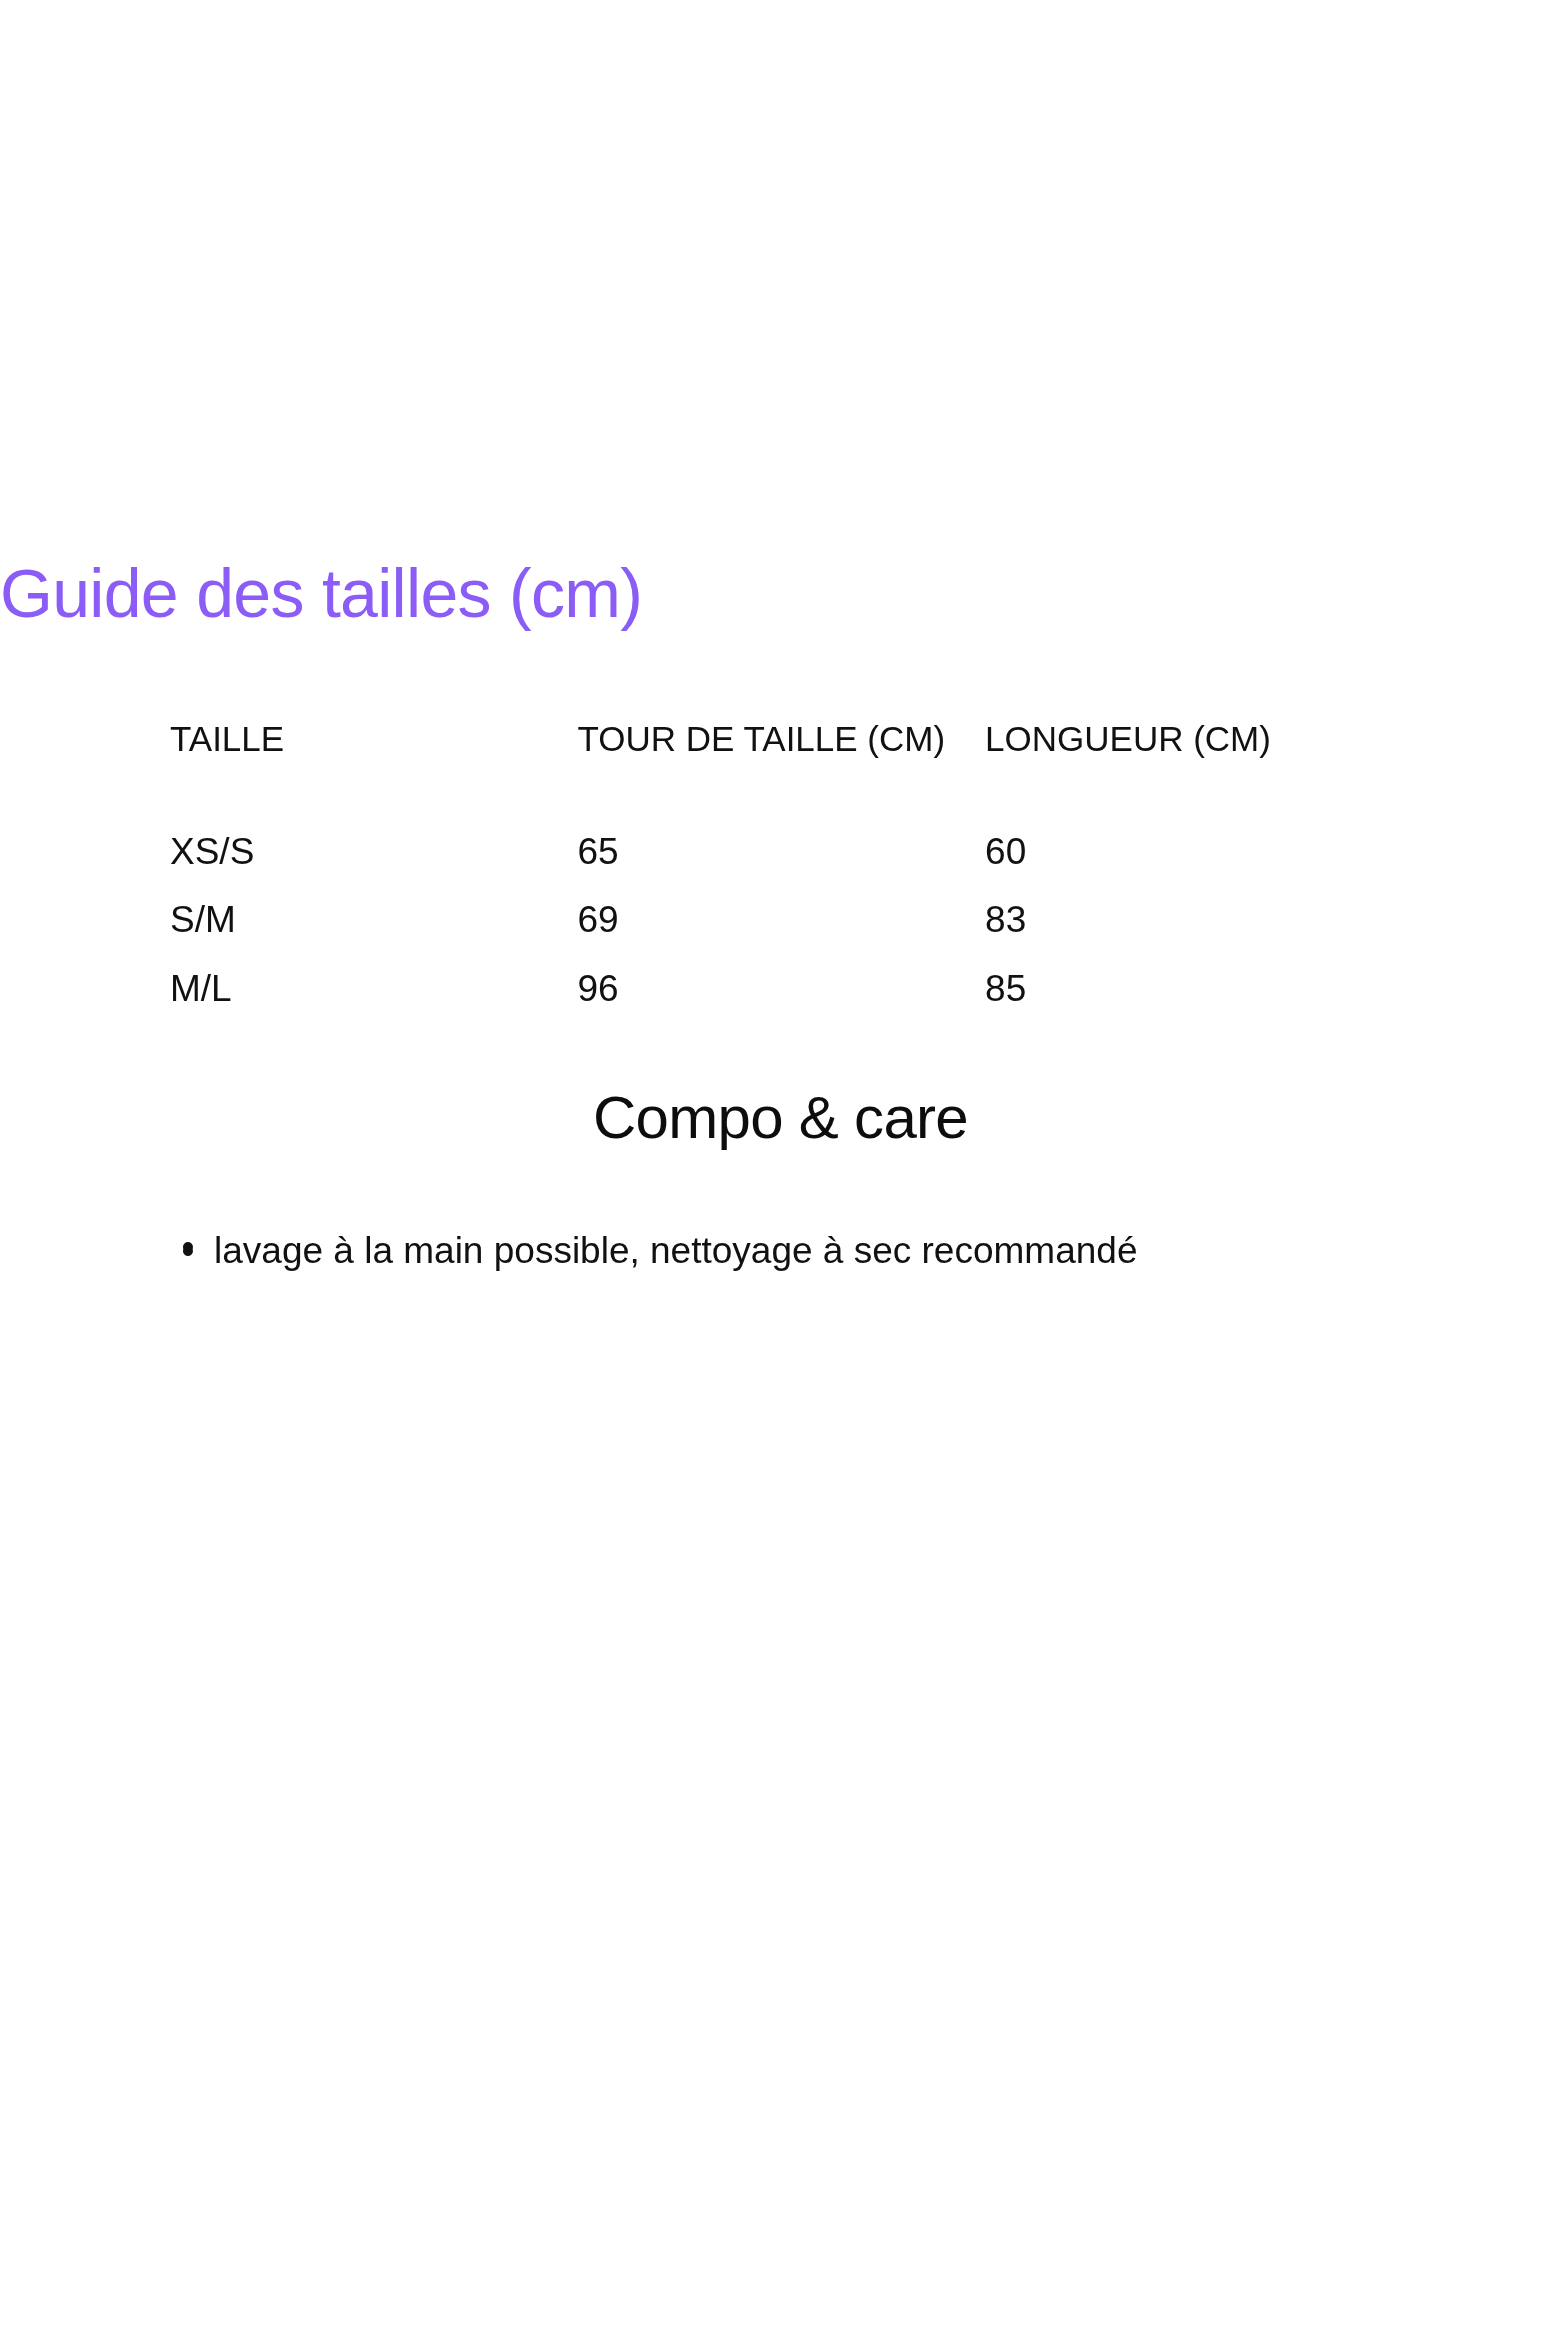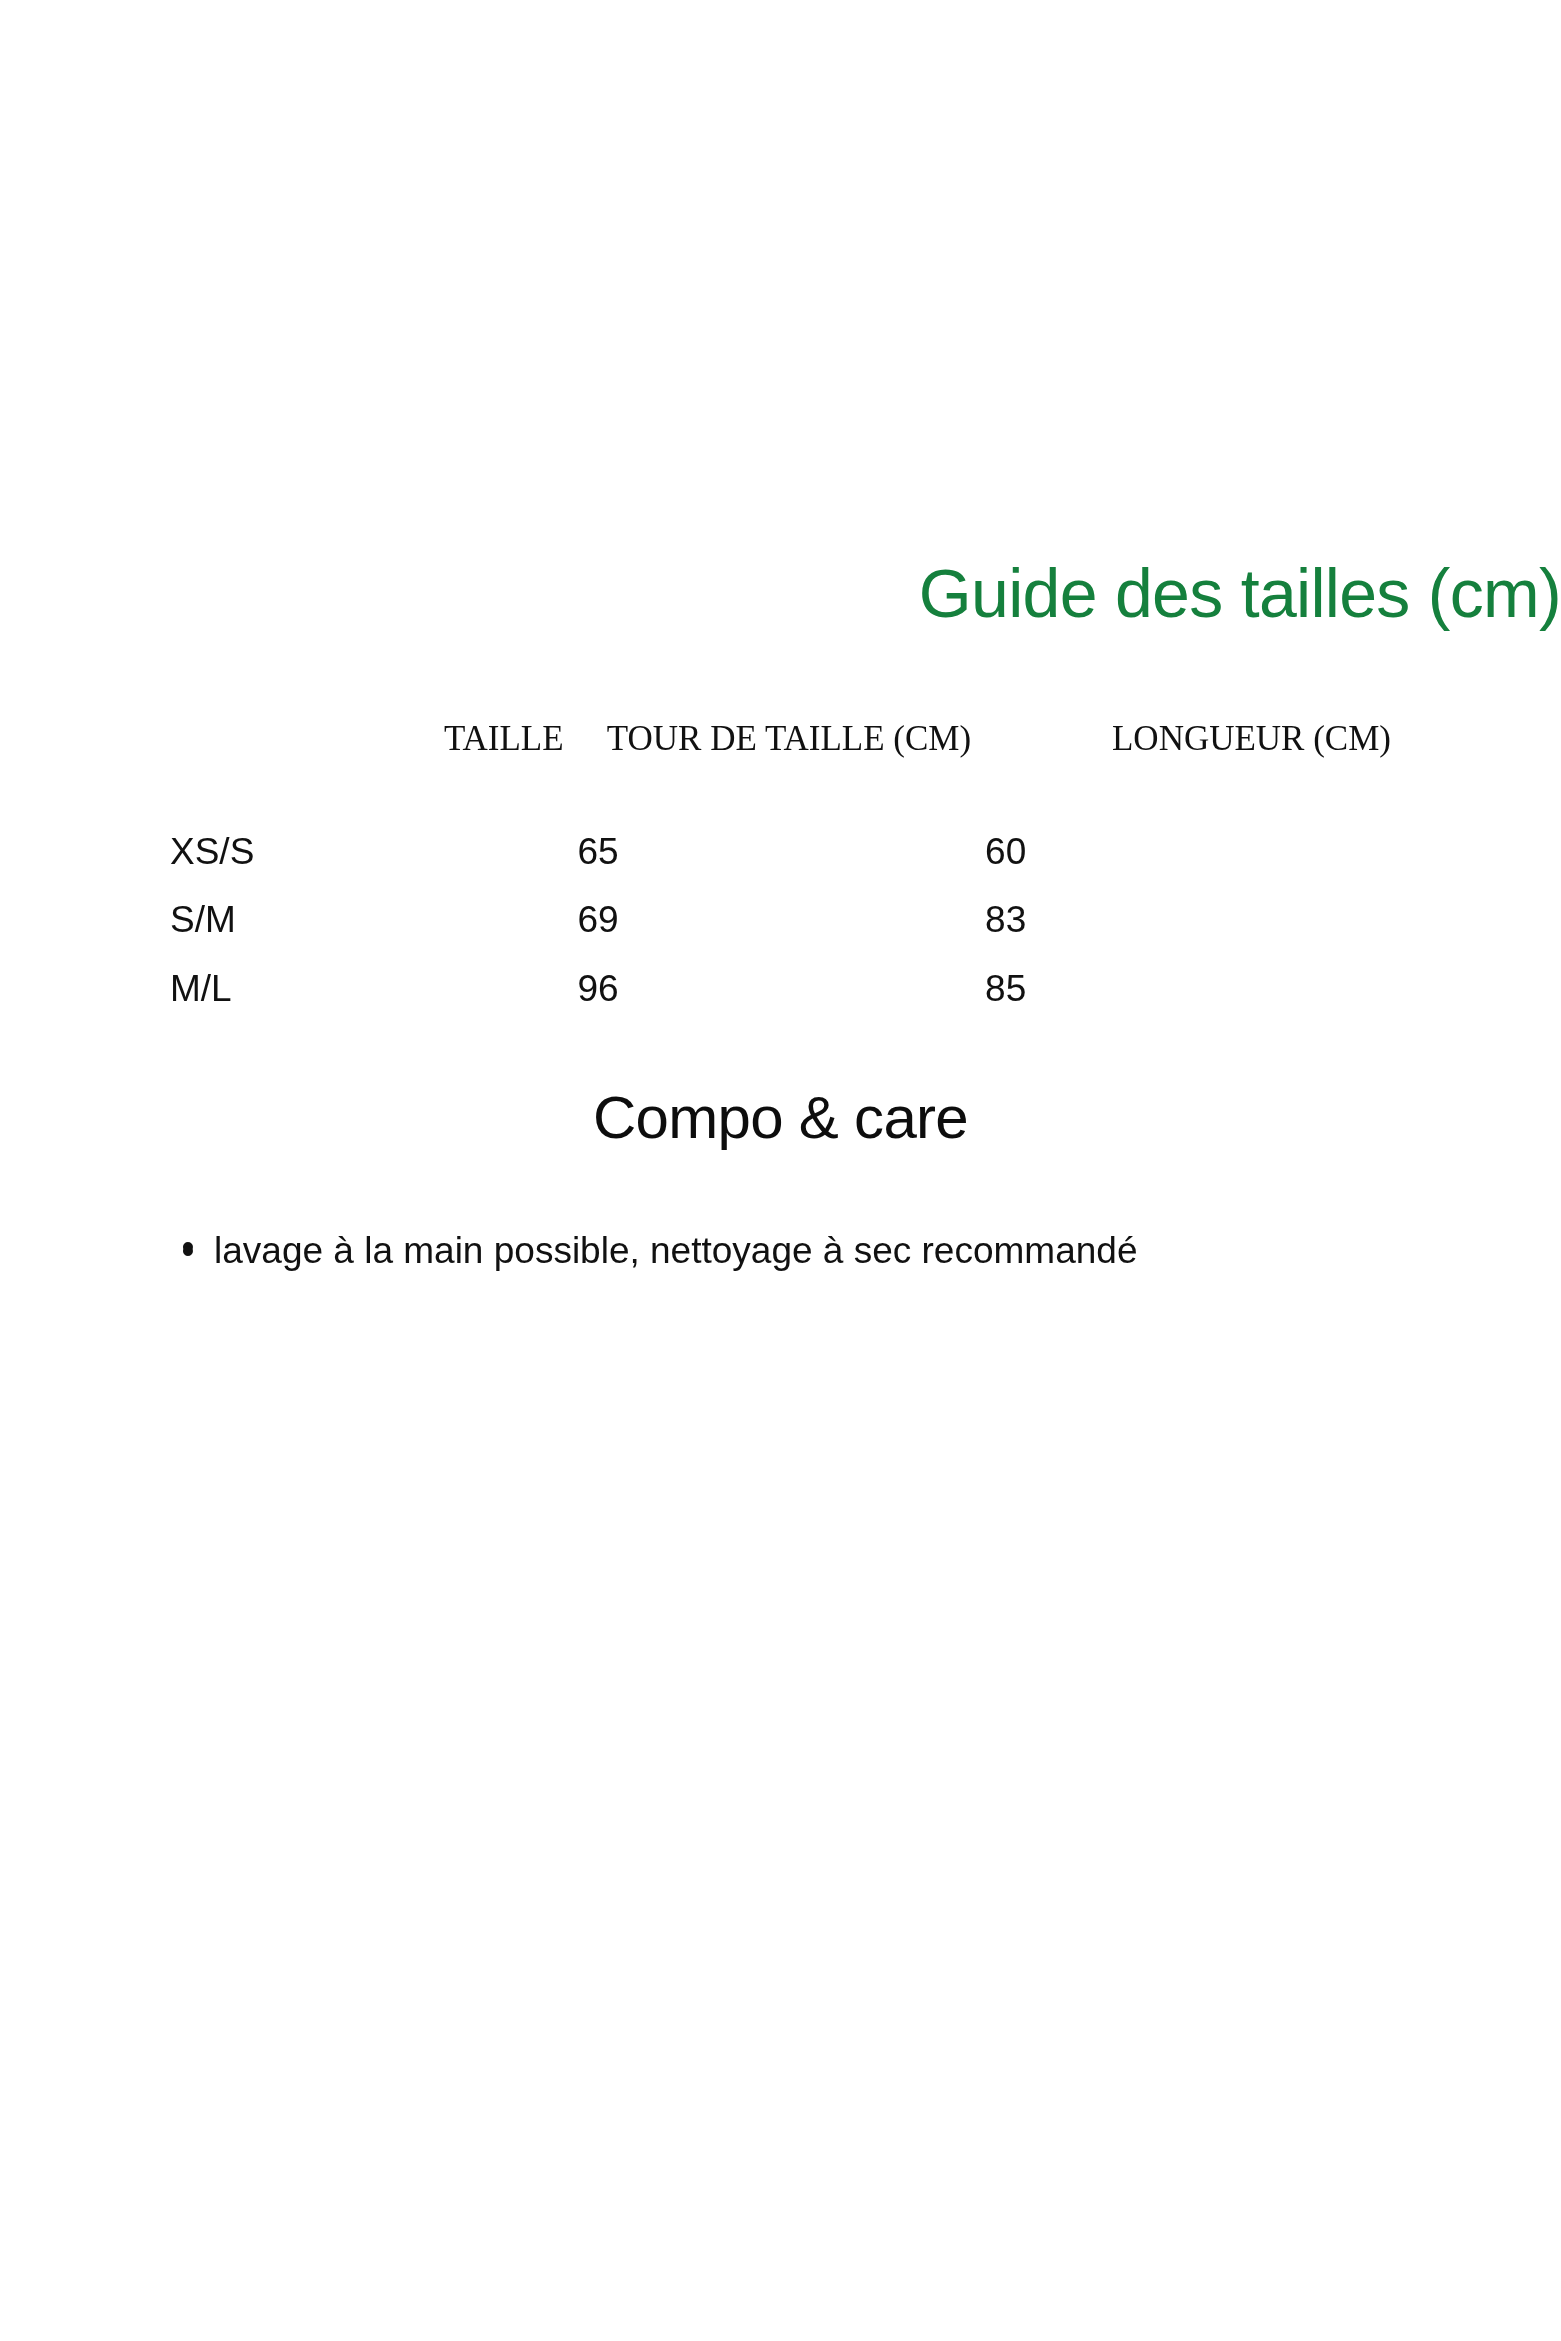--- a/index.html
+++ b/index.html
@@ -22,49 +22,48 @@
   }
   .content {
     position: absolute;
     left: 0;
     top: 0;
     width: 1561px;
   }
 
   
   .size-title {
-    text-align: right;
+    text-align: left;
     font-size: 68px;
     font-weight: 400;
     letter-spacing: -0.7px;
     margin: 0;
     padding-top: 554px;
-    color: #15803d;
+    color: #8b5cf6;
   }
 
   
   .table-wrap {
     margin: 0 auto;
     width: 1235px;
     padding-top: 85px;
   }
   table.size-table {
     width: 100%;
     border-collapse: collapse;
     table-layout: fixed;
   }
   table.size-table th {
     font-size: 35px;
     font-weight: 400;
     color: #111111;
-    text-align: right;
+    text-align: left;
     padding: 0 7px;
     vertical-align: middle;
     line-height: 1.25;
-    font-family: Liberation Serif, serif;
   }
   table.size-table td {
     font-size: 37px;
     font-weight: 400;
     color: #111111;
     padding: 12px 7px;
     line-height: 1.2;
   }
   table.size-table col.c1 { width: 33%; }
   table.size-table col.c2 { width: 33%; }

